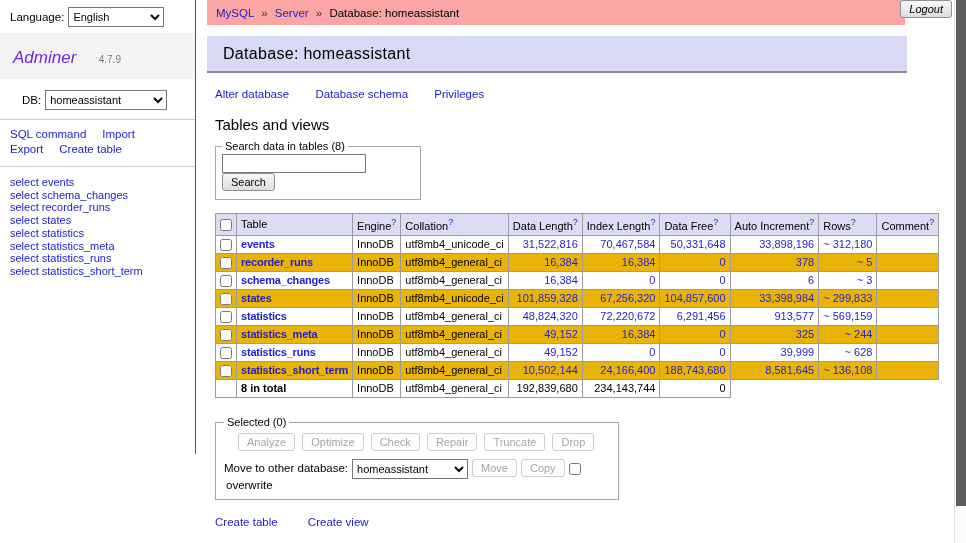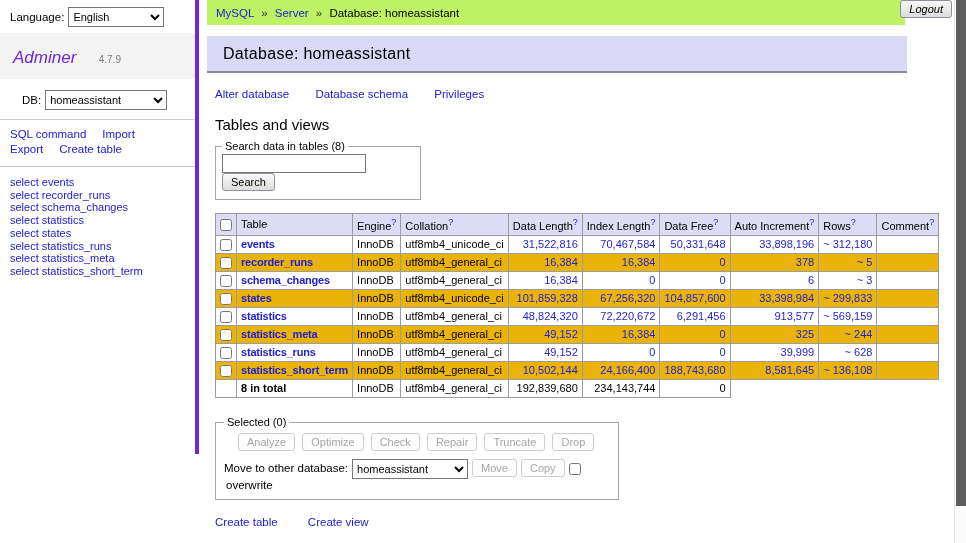--- a/index.html
+++ b/index.html
@@ -4,21 +4,21 @@
 <style>
   * { margin:0; padding:0; box-sizing:content-box; }
   html,body { background:#fff; }
   body {
     width:966px; height:543px; overflow:hidden; position:relative;
     font-family:"Liberation Sans", sans-serif; font-size:11.5px; color:#000;
   }
   a { color:#2121cf; text-decoration:none; cursor:pointer; }
 
   
-  #sidebar { position:absolute; left:0; top:0; width:195px; height:454px; border-right:4px solid #6d28d9; background:#fff; }
+  #sidebar { position:absolute; left:0; top:0; width:195px; height:454px; border-right:1px solid #6d28d9; background:#fff; }
   .lang-row { padding:7px 0 6px 10px; }
   .lang-row select { width:94px; margin-left:4px; font-size:11px; }
   h1.brand { background:#f3f3f3; padding:9px 0 10px 13px; font-weight:normal; }
   h1.brand .brand-name { font-style:italic; font-size:17px; color:#6d28d9; }
   h1.brand .brand-version { font-size:10px; color:#7b7b7b; margin-left:16px; }
   .db-row { margin:11px 0 9px 22px; }
   .db-row select { width:120px; margin-left:4px; font-size:11px; }
   .side-sep { border:0; border-top:1px solid #ccc; height:0; }
   .side-actions { padding:7px 10px 9px 10px; line-height:15px; }
   .side-actions a { margin-right:16px; white-space:nowrap; }
@@ -37,21 +37,21 @@
   }
   select, input[type=text] {
     font-family:"Liberation Sans", sans-serif; font-size:11px;
     border:1px solid #767676; background:#fff; height:18px;
   }
   input[type=text] { height:15px; padding:1px 3px; }
   input[type=checkbox] { width:12px; height:12px; margin:0; vertical-align:middle; }
 
   
   #content { position:absolute; left:207px; top:0; width:700px; }
-  .breadcrumb { background:#bef264; padding:7px 10px 6px 9px; width:679px; }
+  .breadcrumb { background:#fca5a5; padding:7px 10px 6px 9px; width:679px; }
   .breadcrumb .sep { color:#333; margin:0 4px; }
   h2.page-title {
     margin-top:11px; width:684px; background:#d9d9f6; border-bottom:2px solid #8a8a9b;
     padding:9px 0 8px 16px; font-size:16px; font-weight:normal; letter-spacing:.3px;
   }
   .db-links { margin:15px 0 0 8px; }
   .db-links a { margin-right:23px; }
   h3.section { font-size:15px; font-weight:normal; margin:16px 0 0 8px; }
 
   fieldset { border:1px solid #a6a6a6; font-size:11px; }
@@ -107,26 +107,26 @@
     <span>DB:</span><select><option>homeassistant</option></select>
   </div>
   <hr class="side-sep">
   <div class="side-actions">
     <a>SQL command</a><a>Import</a><br>
     <a>Export</a><a>Create table</a>
   </div>
   <hr class="side-sep">
   <div class="side-tables">
     <a>select events</a>
+    <a>select schema_changes</a>
     <a>select recorder_runs</a>
-    <a>select schema_changes</a>
+    <a>select states</a>
     <a>select statistics</a>
-    <a>select states</a>
+    <a>select statistics_meta</a>
     <a>select statistics_runs</a>
-    <a>select statistics_meta</a>
     <a>select statistics_short_term</a>
   </div>
 </div>
 
 <div id="content">
   <div class="breadcrumb">
     <a>MySQL</a>
     <span class="sep">»</span>
     <a>Server</a>
     <span class="sep">»</span>

